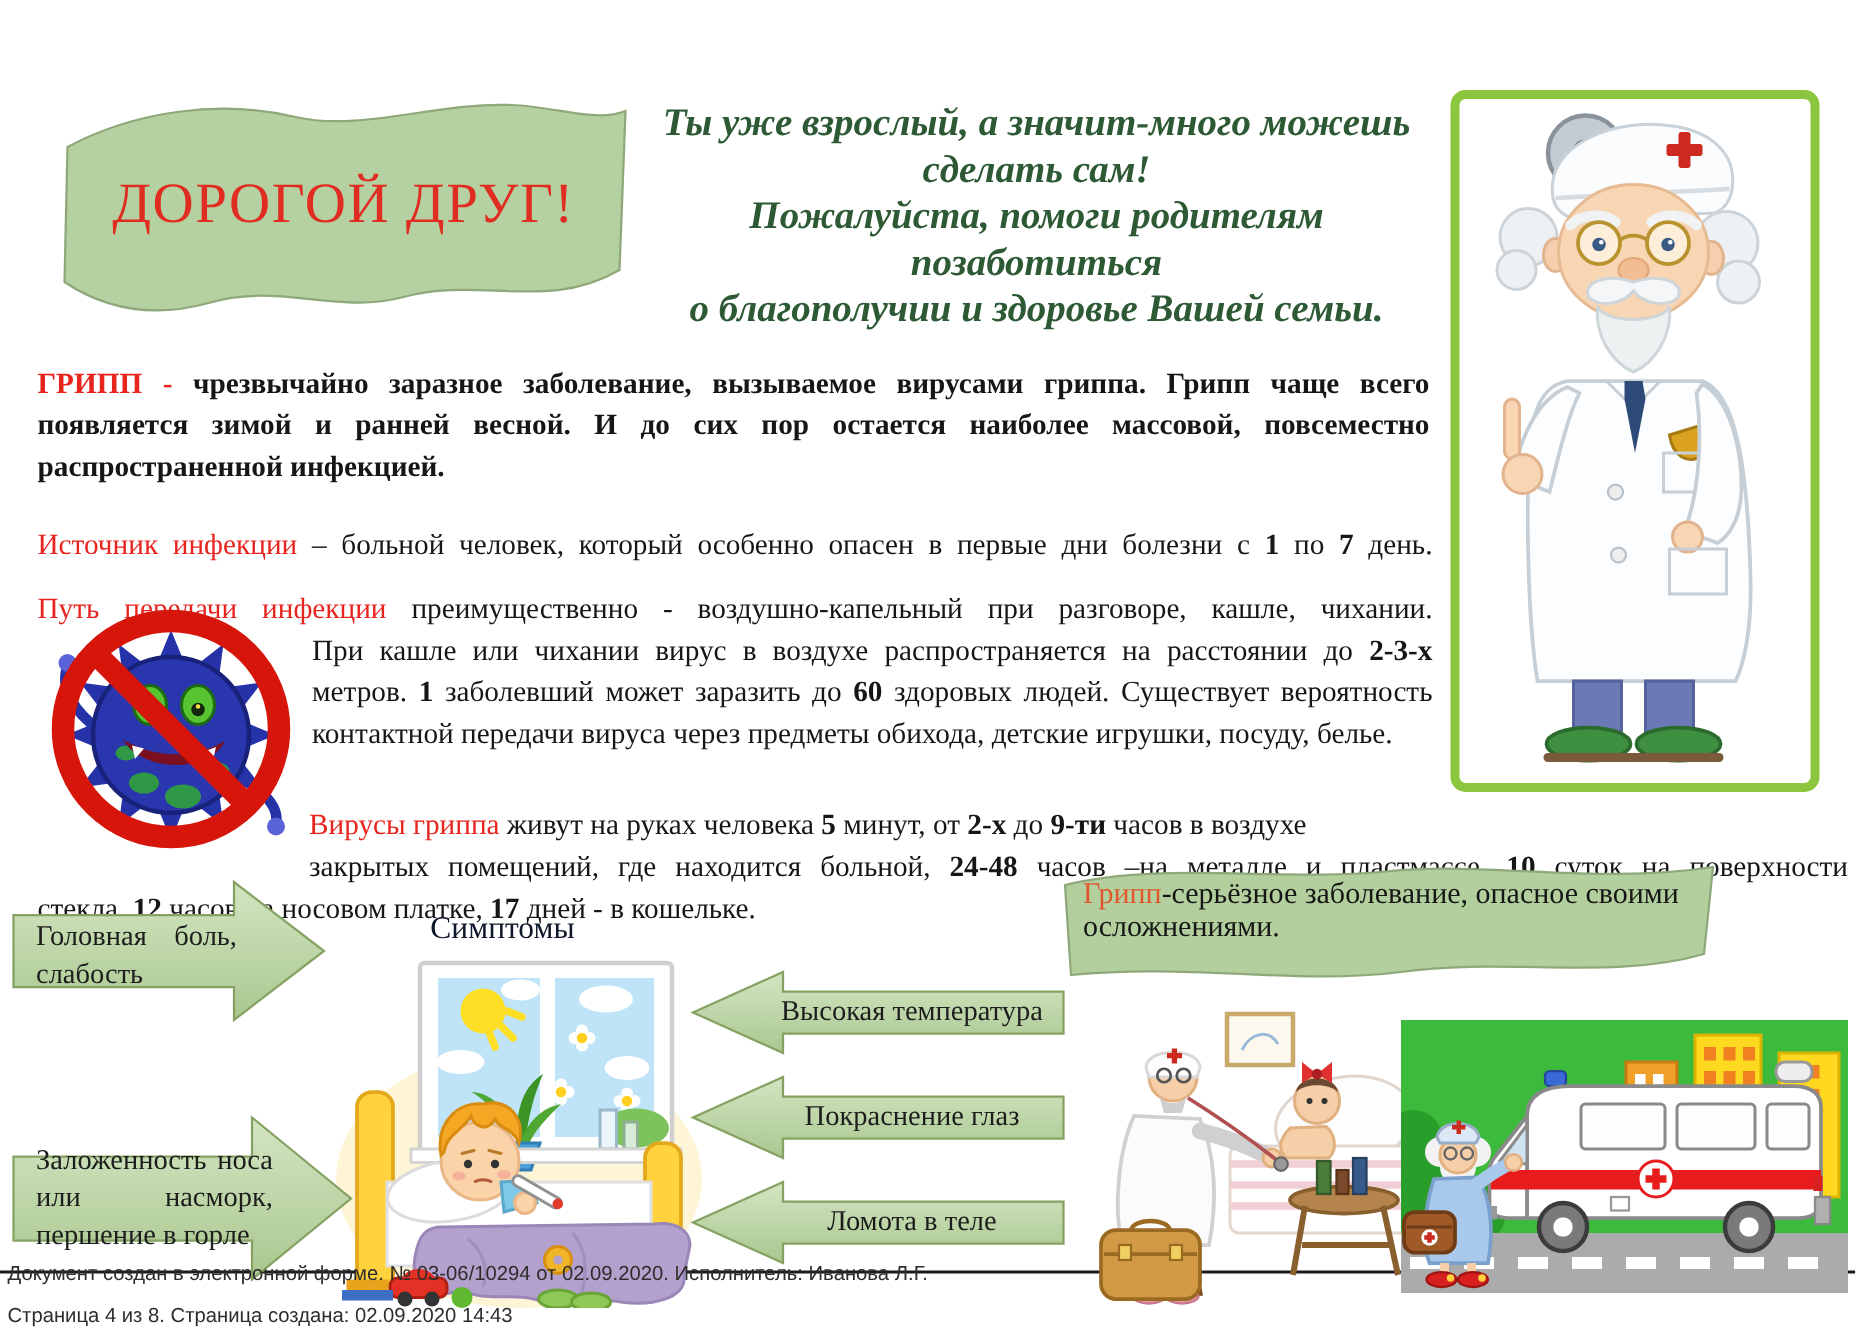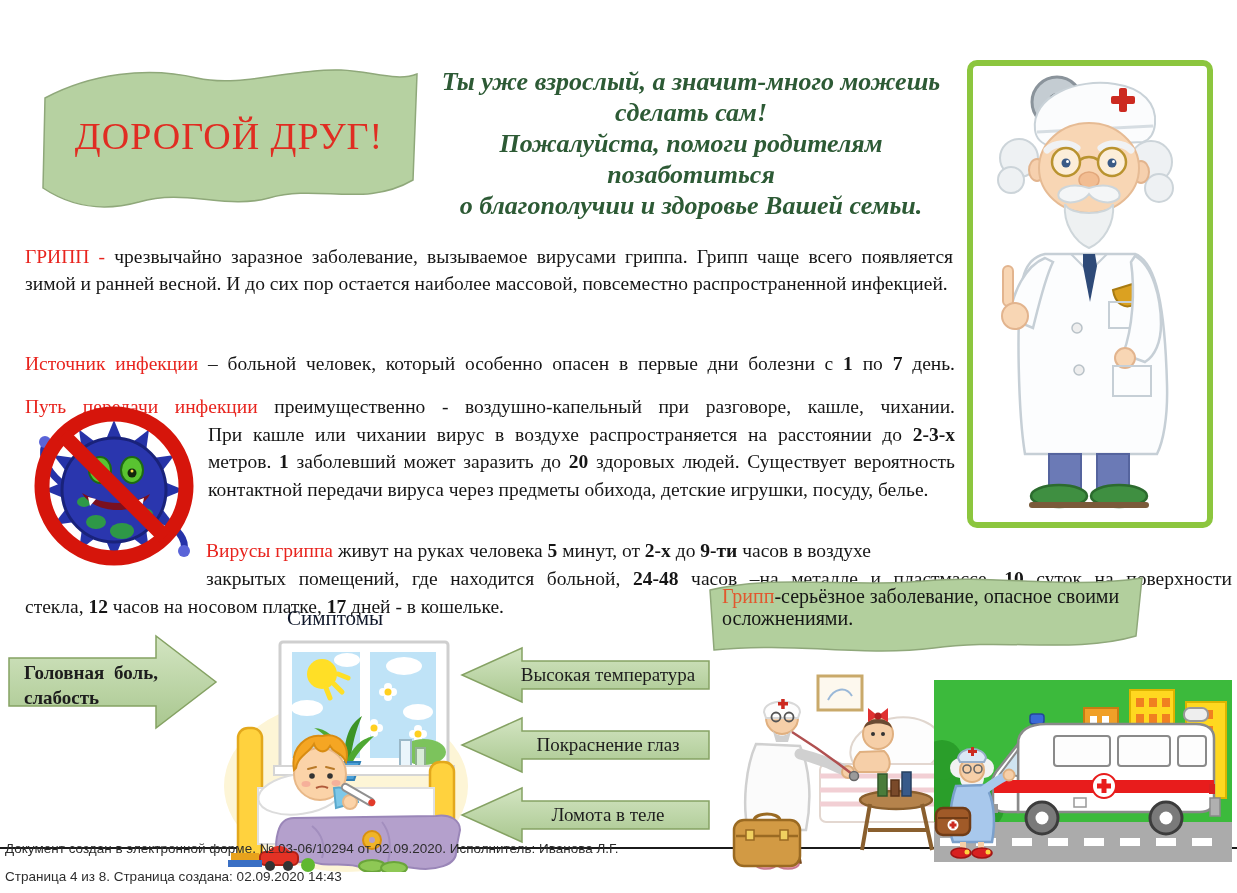--- a/index.html
+++ b/index.html
@@ -13,32 +13,32 @@
         font-size:38px;letter-spacing:1px;color:#e02d22;}
   #intro{left:413px;top:66px;width:556px;text-align:center;font-size:26px;font-weight:bold;
         font-style:italic;color:#2d5a35;line-height:31px;}
   #doctor-box{left:967px;top:60px;width:234px;height:456px;border:6px solid #8cc63e;
         border-radius:10px;background:#fff;z-index:1;}
   
   .body-text{font-size:19.5px;line-height:27.5px;text-align:justify;}
   .red{color:#e8241e;}
   .orange{color:#e2572e;}
   b,.bold{font-weight:bold;}
-  #p-flu{left:25px;top:223px;width:928px;}
+  #p-flu{left:25px;top:223px;width:928px;font-weight:bold;}
   #p-source{left:25px;top:330px;width:930px;text-align-last:justify;font-family:Liberation Serif, serif;}
   #p-trans1{left:25px;top:373px;width:930px;text-align-last:justify;}
   #virus{left:28px;top:398px;width:172px;height:170px;z-index:1;}
   #p-trans2{left:208px;top:401px;width:747px;}
   #p-vir1{left:206px;top:517px;white-space:nowrap;text-align:right;}
   #p-vir2{left:206px;top:545px;width:1026px;text-align-last:justify;}
   #p-vir3{left:25px;top:573px;white-space:nowrap;text-align:left;font-family:Liberation Serif, serif;}
   #symptoms-title{left:268px;top:606px;width:134px;text-align:center;font-size:21px;color:#0f172a;}
   
   .arrow{position:absolute;z-index:2;}
-  #arrow-l1{left:8px;top:634px;width:210px;height:96px;font-weight:bold;}
+  #arrow-l1{left:8px;top:586px;width:210px;height:96px;}
   #arrow-l2{left:8px;top:741px;width:228px;height:116px;}
   #arrow-r1{left:458px;top:646px;width:252px;height:58px;}
   #arrow-r2{left:458px;top:716px;width:252px;height:58px;}
   #arrow-r3{left:458px;top:786px;width:252px;height:58px;}
   .arrow-text{position:absolute;font-size:19px;line-height:25px;color:#1d1d1d;text-align:justify;}
   #arrow-l1 .arrow-text{left:16px;top:26px;width:134px;}
   #arrow-l2 .arrow-text{left:16px;top:20px;width:158px;}
   .arrow-r-text{position:absolute;left:58px;top:0;width:184px;height:100%;display:flex;
         align-items:center;justify-content:center;font-size:19px;color:#1d1d1d;text-align:center;}
   
@@ -165,21 +165,21 @@
       <circle cx="104" cy="75" r="4.5" fill="#13260c"></circle>
     <circle cx="72" cy="73" r="1.5" fill="#ffe24a"></circle>
       <circle cx="104" cy="73" r="1.5" fill="#ffe24a"></circle>
     <path d="M54,95 C76,108 102,108 122,96 C112,118 66,117 54,95 Z" fill="#7a1020"></path>
     <polygon points="60,99 68,101 62,108" fill="#fff"></polygon>
     <polygon points="116,100 108,103 114,109" fill="#fff"></polygon>
     <circle cx="86" cy="88" r="72" fill="none" stroke="#d6150b" stroke-width="15"></circle>
     <line x1="35" y1="37" x2="137" y2="139" stroke="#d6150b" stroke-width="15"></line>
   </svg>
 
-  <p class="abs body-text" id="p-trans2"><span>При кашле или чихании вирус в воздухе распространяется на расстоянии до </span><b>2-3-х</b><span> метров. </span><b>1</b><span> заболевший может заразить до </span><b>20</b><span> здоровых людей. Существует вероятность контактной передачи вируса через предметы обихода, детские игрушки, посуду, белье.</span></p>
+  <p class="abs body-text" id="p-trans2"><span>При кашле или чихании вирус в воздухе распространяется на расстоянии до </span><b>2-3-х</b><span> метров. </span><b>1</b><span> заболевший может заразить до </span><b>60</b><span> здоровых людей. Существует вероятность контактной передачи вируса через предметы обихода, детские игрушки, посуду, белье.</span></p>
 
   <p class="abs body-text" id="p-vir1"><span class="red">Вирусы гриппа</span><span> живут на руках человека </span><b>5</b><span> минут, от </span><b>2-х</b><span> до </span><b>9-ти</b><span> часов в воздухе</span></p>
 
   <p class="abs body-text" id="p-vir2"><span>закрытых помещений, где находится больной, </span><b>24-48</b><span> часов –на металле и пластмассе, </span><b>10</b><span> суток на поверхности</span></p>
 
   <p class="abs body-text" id="p-vir3"><span>стекла, </span><b>12</b><span> часов на носовом платке, </span><b>17</b><span> дней - в кошельке.</span></p>
 
   <div class="abs" id="symptoms-title">Симптомы</div>
 
   <div class="arrow" id="arrow-l1">
@@ -188,20 +188,32 @@
           <linearGradient id="ga1" x1="0" y1="0" x2="0" y2="1">
         <stop offset="0" stop-color="#d3e5c2"></stop>
             <stop offset="1" stop-color="#a9c78f"></stop>
           </linearGradient>
         </defs>
       <polygon points="1,24 148,24 148,2 208,48 148,94 148,72 1,72" fill="url(#ga1)" stroke="#85a263" stroke-width="1.5"></polygon>
     </svg>
     <div class="arrow-text">Головная боль, слабость</div>
   </div>
 
+  <div class="arrow" id="arrow-l2">
+    <svg class="banner-svg" viewBox="0 0 228 116" preserveAspectRatio="none">
+      <defs>
+          <linearGradient id="ga2" x1="0" y1="0" x2="0" y2="1">
+        <stop offset="0" stop-color="#d3e5c2"></stop>
+            <stop offset="1" stop-color="#a9c78f"></stop>
+          </linearGradient>
+        </defs>
+      <polygon points="1,30 160,30 160,4 226,58 160,112 160,86 1,86" fill="url(#ga2)" stroke="#85a263" stroke-width="1.5"></polygon>
+    </svg>
+    <div class="arrow-text">Заложенность носа или насморк, першение в горле</div>
+  </div>
 
   <svg class="illus" id="child" viewBox="0 0 248 236">
     <ellipse cx="124" cy="150" rx="122" ry="86" fill="#fdf5d6"></ellipse>
     <rect x="58" y="6" width="168" height="126" rx="3" fill="#fff" stroke="#cfcfcf" stroke-width="3"></rect>
     <rect x="70" y="16" width="144" height="106" fill="#bfe3f7"></rect>
     <circle cx="100" cy="38" r="15" fill="#ffdf26"></circle>
     <path d="M112,48 l8,8 M116,38 l10,4 M104,52 l4,10" stroke="#ffdf26" stroke-width="5" stroke-linecap="round"></path>
     <ellipse cx="85" cy="72" rx="16" ry="8" fill="#fff"></ellipse>
     <ellipse cx="182" cy="30" rx="18" ry="9" fill="#fff"></ellipse>
     <ellipse cx="196" cy="76" rx="15" ry="8" fill="#fff"></ellipse>

